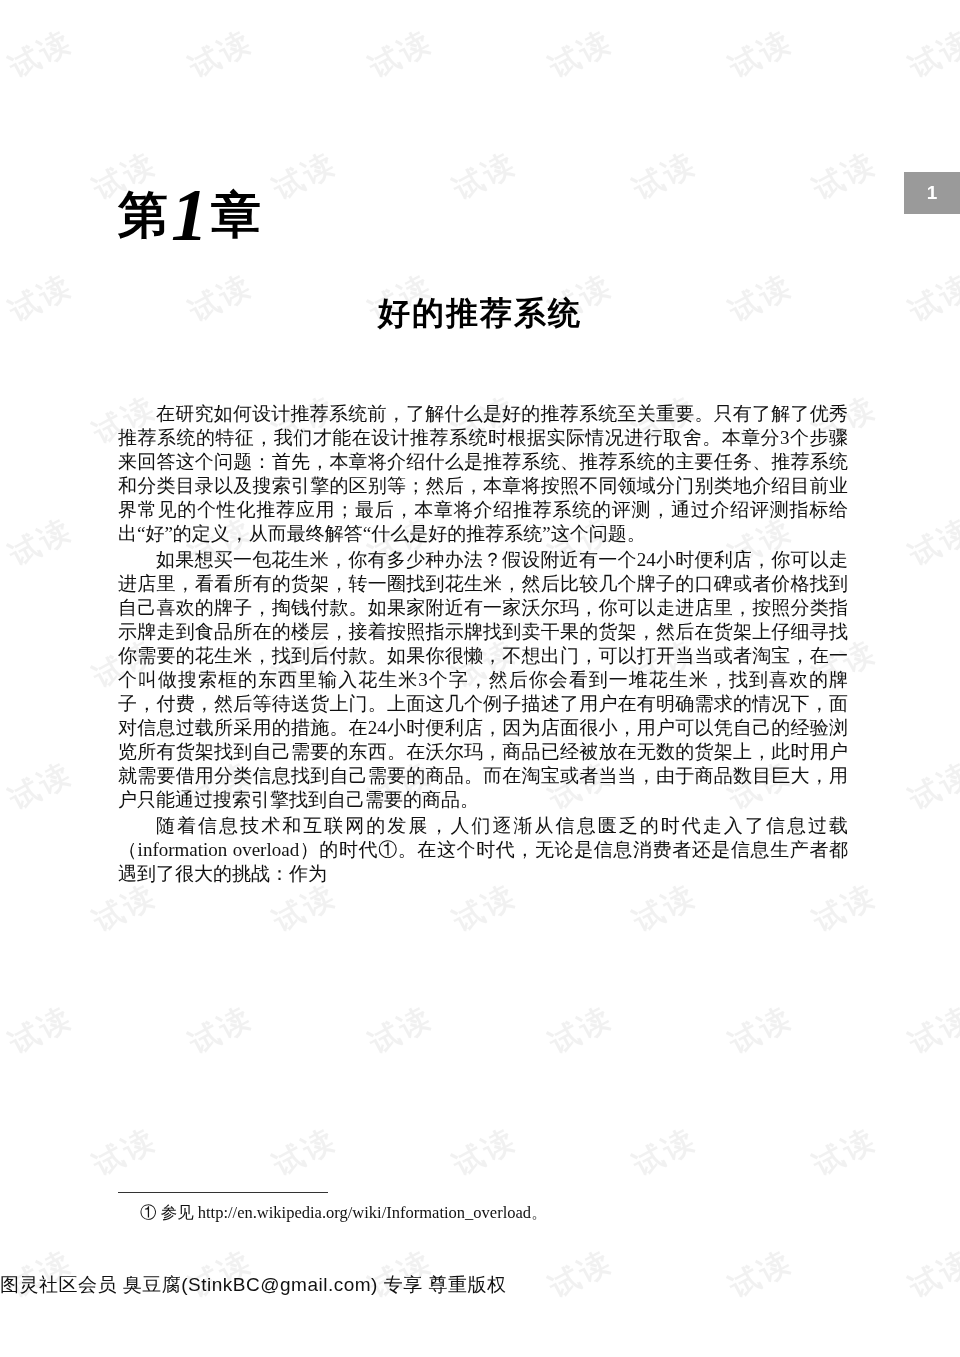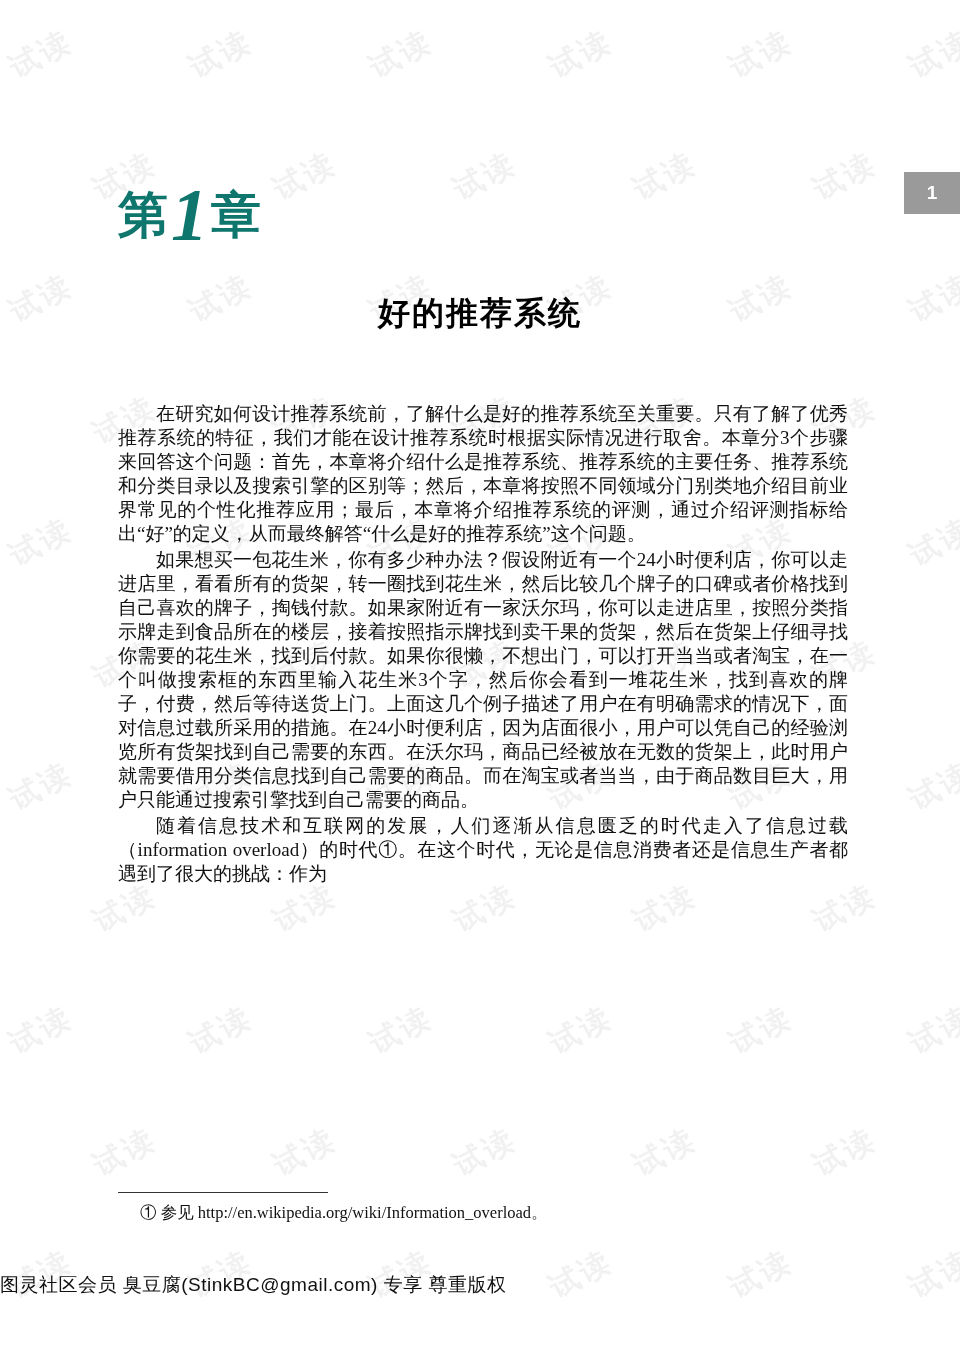--- a/index.html
+++ b/index.html
@@ -56,21 +56,21 @@
     align-items: center;
     justify-content: center;
   }
 
   .chapter-head {
     position: absolute;
     left: 118px;
     top: 178px;
     font-family: "Liberation Sans", "DejaVu Sans", sans-serif;
     font-weight: 700;
-    color: #0f766e;
+    color: #000000;
     font-size: 50px;
     letter-spacing: 1px;
     line-height: 1;
     white-space: nowrap;
   }
   .chapter-head .num {
     font-family: "Liberation Serif", "DejaVu Serif", serif;
     font-style: italic;
     font-size: 74px;
     font-weight: 700;

